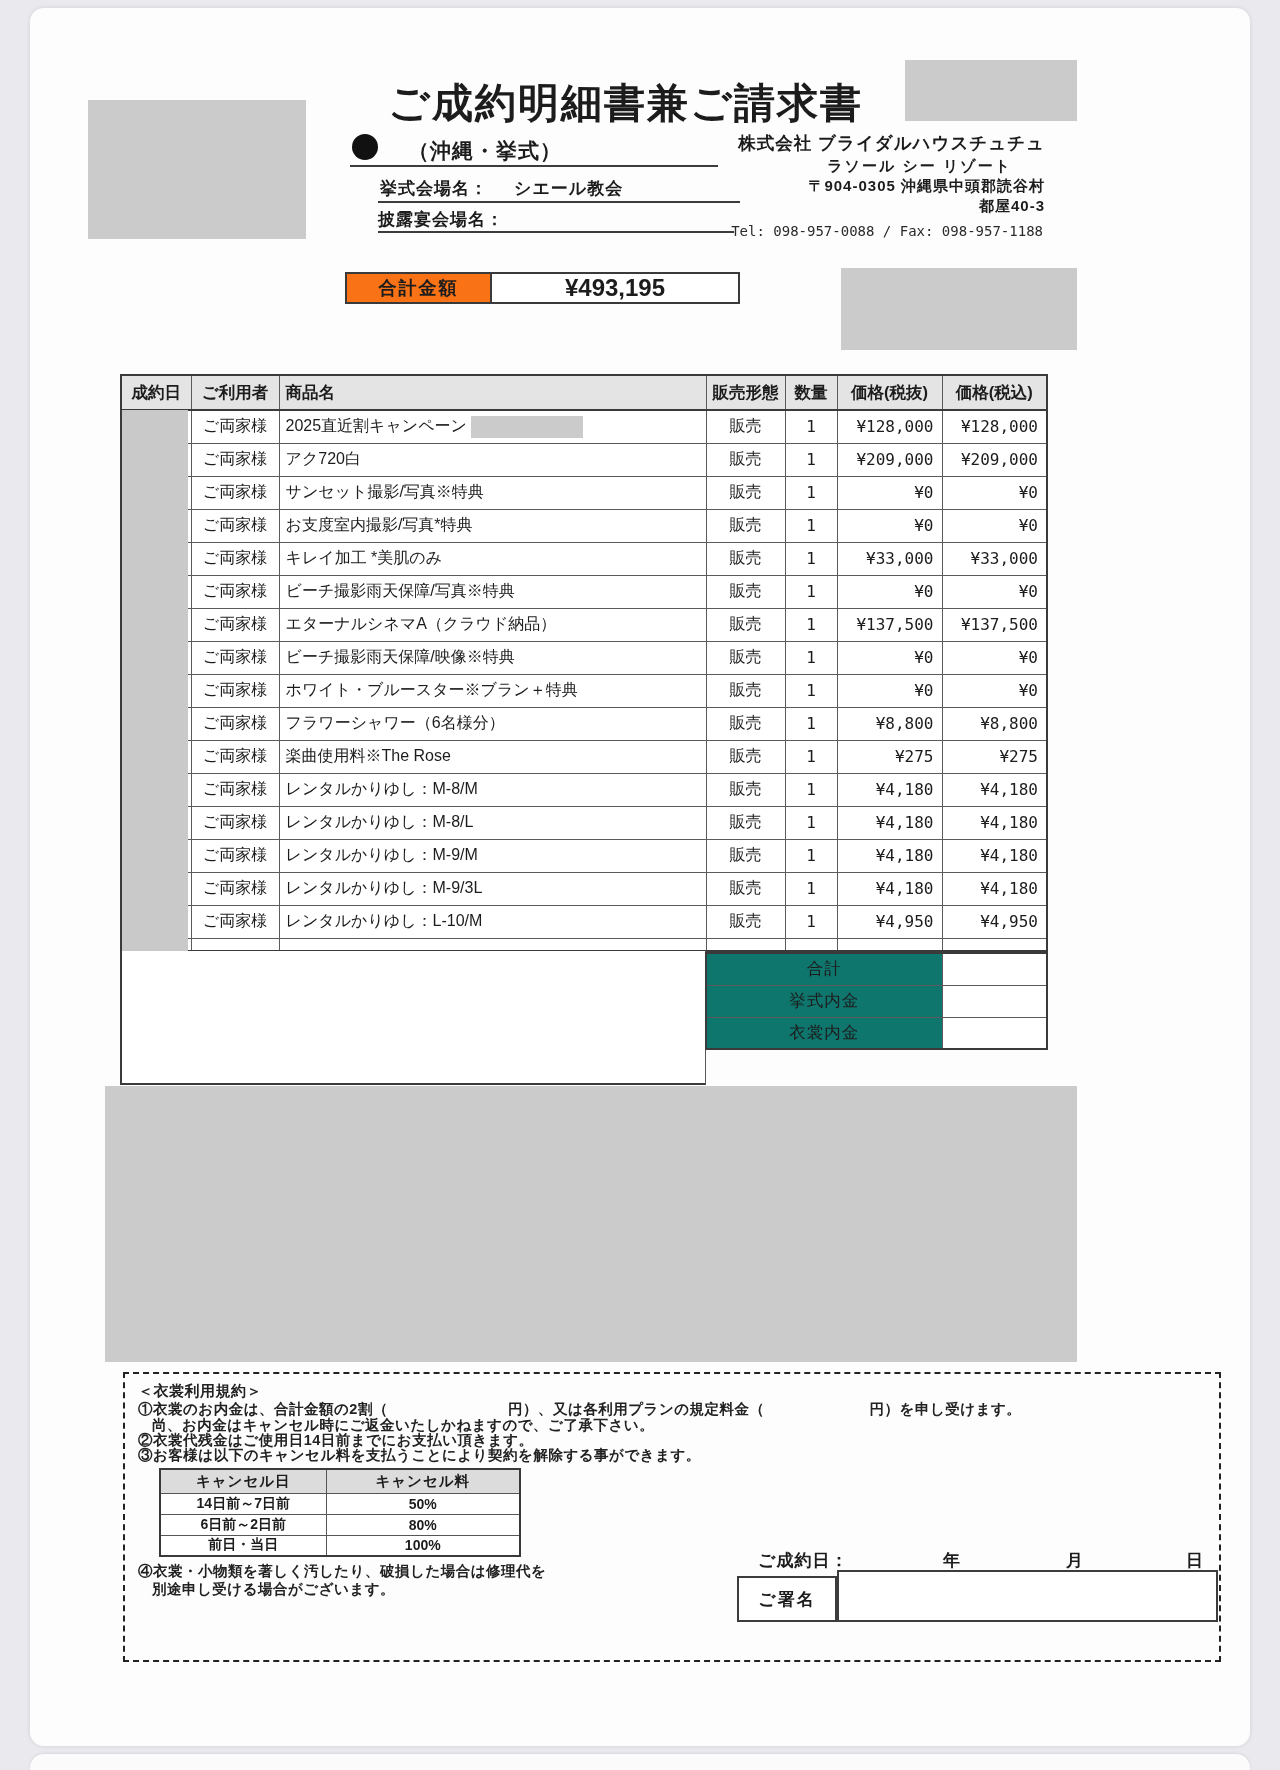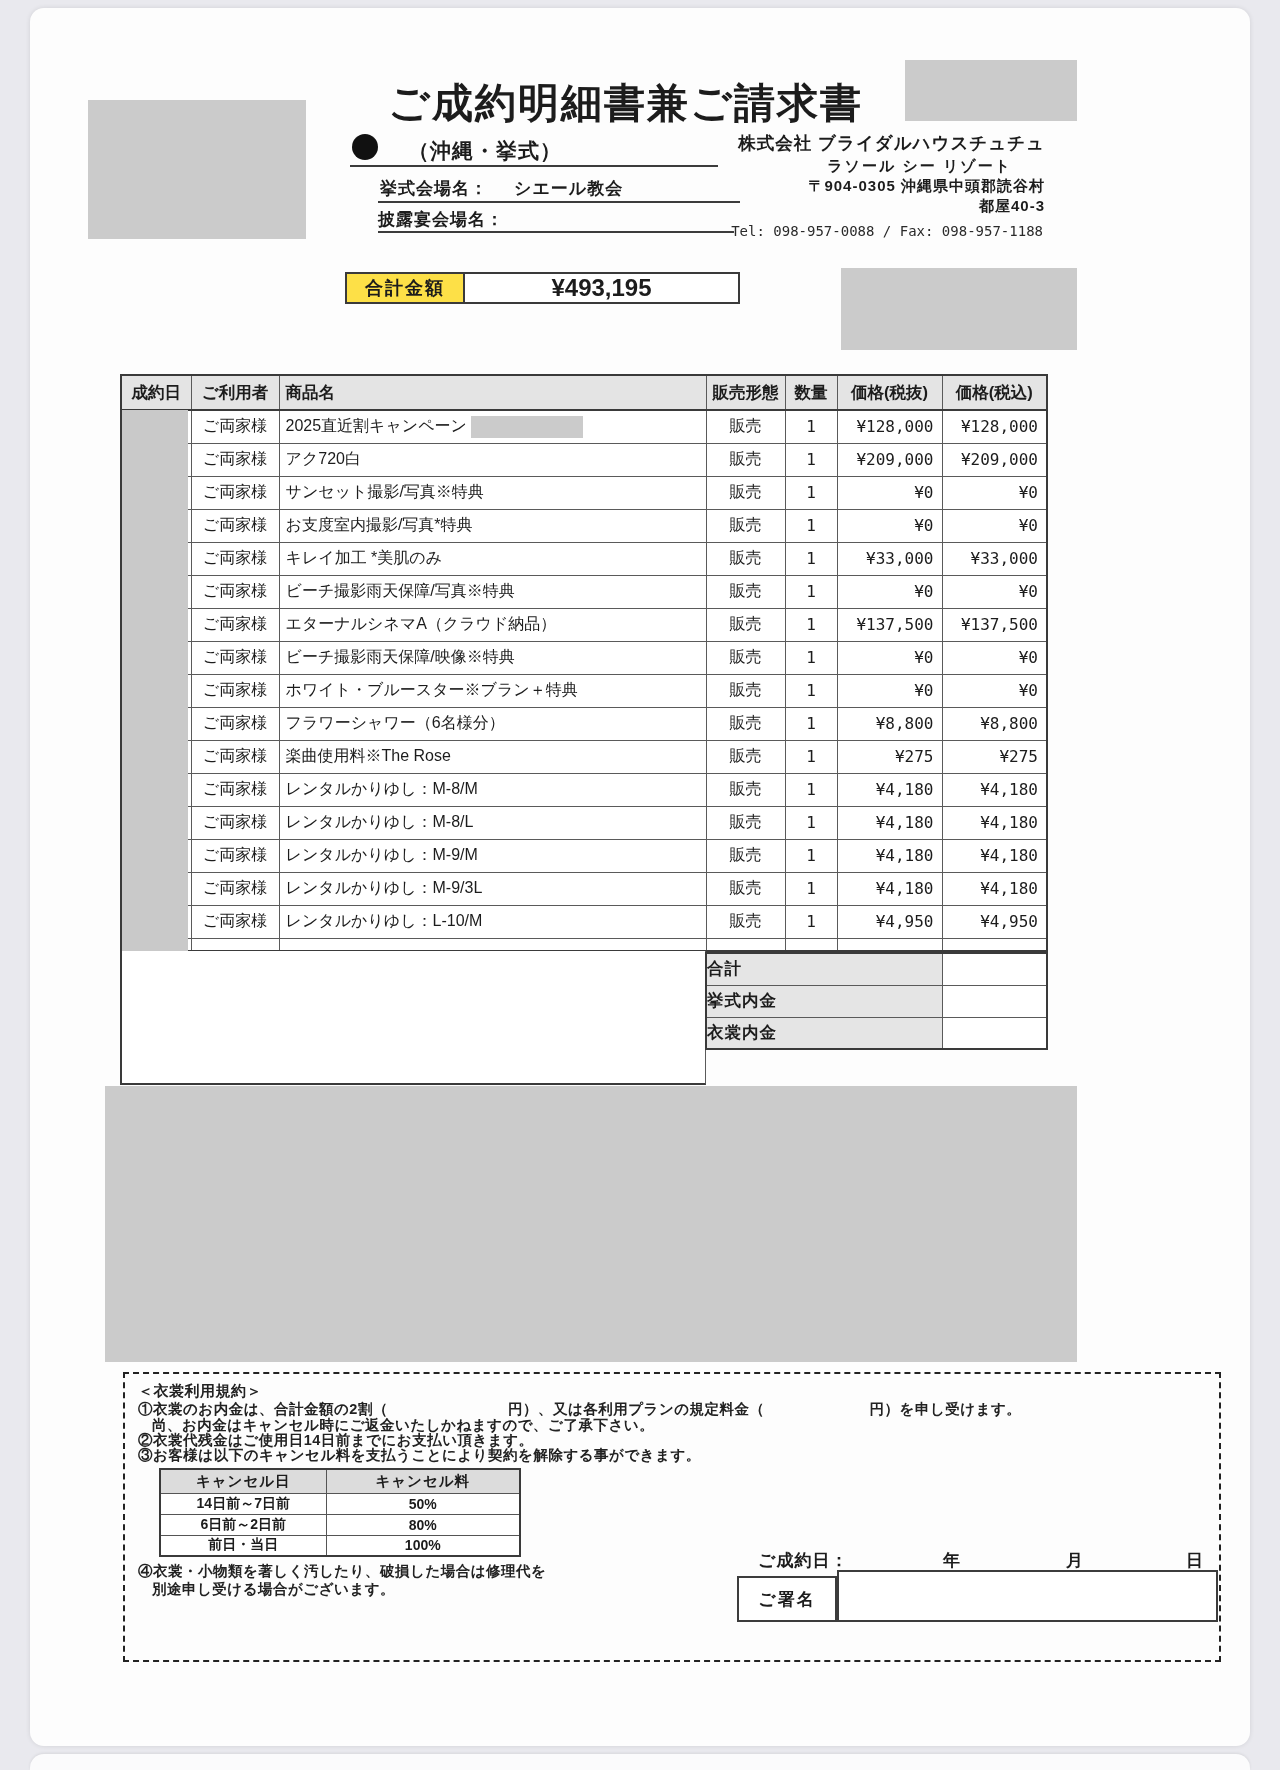--- a/index.html
+++ b/index.html
@@ -12,38 +12,38 @@
   .doc-title{position:absolute;left:388px;top:76px;font-size:41px;font-weight:700;letter-spacing:2px;}
   .black-dot{position:absolute;left:352px;top:134px;width:26px;height:26px;background:#111;border-radius:50%;}
   .plan-line{position:absolute;left:380px;top:137px;font-size:21px;font-weight:700;letter-spacing:1px;margin-left:28px;}
   .venue-line{position:absolute;font-size:17px;font-weight:700;display:flex;gap:26px;letter-spacing:1px;}
   .co-name{position:absolute;left:700px;top:131px;width:345px;text-align:right;font-size:17.5px;font-weight:700;letter-spacing:1px;}
   .co-resort{position:absolute;left:700px;top:157px;width:312px;text-align:right;font-size:15px;font-weight:700;letter-spacing:2px;}
   .co-addr1{position:absolute;left:700px;top:177px;width:345px;text-align:right;font-size:15px;font-weight:700;letter-spacing:1px;}
   .co-addr2{position:absolute;left:700px;top:197px;width:345px;text-align:right;font-size:15px;font-weight:700;letter-spacing:1px;}
   .co-tel{position:absolute;left:650px;top:223px;width:393px;text-align:right;font-size:14px;font-family:"DejaVu Sans Mono",monospace;color:#2a2a2a;}
   .total-box{position:absolute;left:345px;top:272px;width:395px;height:32px;border:2px solid #3a3a3a;display:flex;background:#fff;}
-  .total-box .lbl{width:118px;background:#fde047;border-right:2px solid #3a3a3a;display:flex;align-items:center;justify-content:center;font-size:18px;font-weight:700;letter-spacing:2px;}
+  .total-box .lbl{width:145px;background:#f97316;border-right:2px solid #3a3a3a;display:flex;align-items:center;justify-content:center;font-size:18px;font-weight:700;letter-spacing:2px;}
   .total-box .val{flex:1;display:flex;align-items:center;justify-content:center;font-size:24px;font-weight:600;font-family:Liberation Sans, sans-serif;}
   table.items{position:absolute;left:120px;top:374px;width:926px;border-collapse:collapse;table-layout:fixed;background:#fff;border:2px solid #3a3a3a;}
   table.items th,table.items td{border:1px solid #5a5a5a;font-size:16px;overflow:hidden;white-space:nowrap;}
   table.items th{background:#e4e4e4;font-weight:700;height:35px;font-size:16.5px;border-bottom:2px solid #3a3a3a;}
   table.items td{height:33px;}
   .c0{width:70px;margin-left:48px;} .c1{width:88px;text-align:center;} .c2{width:427px;text-align:left;padding-left:6px;}
   .c3{width:79px;text-align:center;} .c4{width:52px;text-align:center;}
   .c5{width:105px;} .c6{width:105px;}
   td.c5,td.c6{text-align:right;padding-right:8px;font-family:"DejaVu Sans Mono",monospace;font-size:15px;}
   td.c4{font-family:"DejaVu Sans Mono",monospace;}
   tr.spacer-row td{height:13px;}
   .inline-redact{display:inline-block;width:112px;height:22px;background:#cbcbcb;vertical-align:middle;margin-left:4px;}
   .date-col-redact{position:absolute;left:122px;top:410px;width:66px;height:542px;background:#c9c9c9;}
   .left-empty-box{position:absolute;left:120px;top:951px;width:586px;height:134px;border-left:2px solid #3a3a3a;border-bottom:2px solid #3a3a3a;border-right:1px solid #5a5a5a;background:#fff;}
   table.summary{position:absolute;left:705px;top:952px;width:341px;border-collapse:collapse;table-layout:fixed;border:2px solid #3a3a3a;background:#fff;}
   table.summary td{border:1px solid #5a5a5a;height:32px;font-size:16.5px;}
-  td.sum-label{width:236px;background:#e5e5e5;font-weight:700;letter-spacing:1px;}
+  td.sum-label{width:236px;background:#0f766e;font-weight:400;text-align:center;letter-spacing:1px;}
   td.sum-value{width:105px;}
   .big-redact{left:105px;top:1086px;width:972px;height:276px;}
   .terms-box{position:absolute;left:123px;top:1372px;width:1098px;height:290px;border:2.5px dashed #222;background:#fdfdfd;}
   .terms-box .tline{position:absolute;font-size:14.5px;font-weight:700;letter-spacing:.5px;white-space:nowrap;color:#222;}
   table.cancel{position:absolute;left:34px;top:94px;width:360px;border-collapse:collapse;table-layout:fixed;border:2px solid #3a3a3a;background:#fff;}
   table.cancel th{background:#dcdcdc;border:1px solid #555;height:24px;font-size:14.5px;font-weight:700;letter-spacing:1px;}
   table.cancel td{border:1px solid #555;height:21px;font-size:14px;font-weight:700;text-align:center;}
   table.cancel .colA{width:166px;} table.cancel .colB{width:194px;}
   .sig-date-label{position:absolute;left:758px;top:1549px;font-size:17px;font-weight:700;letter-spacing:1px;}
   .sig-unit{position:absolute;top:1549px;font-size:17px;font-weight:700;}

